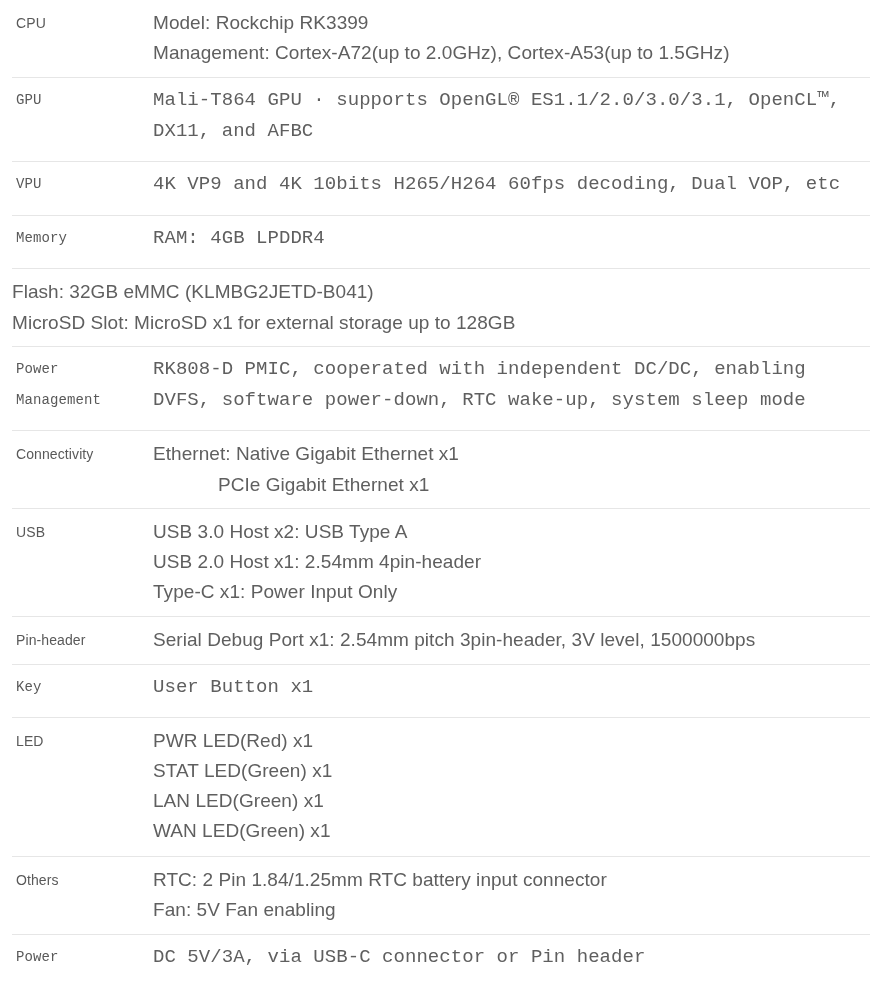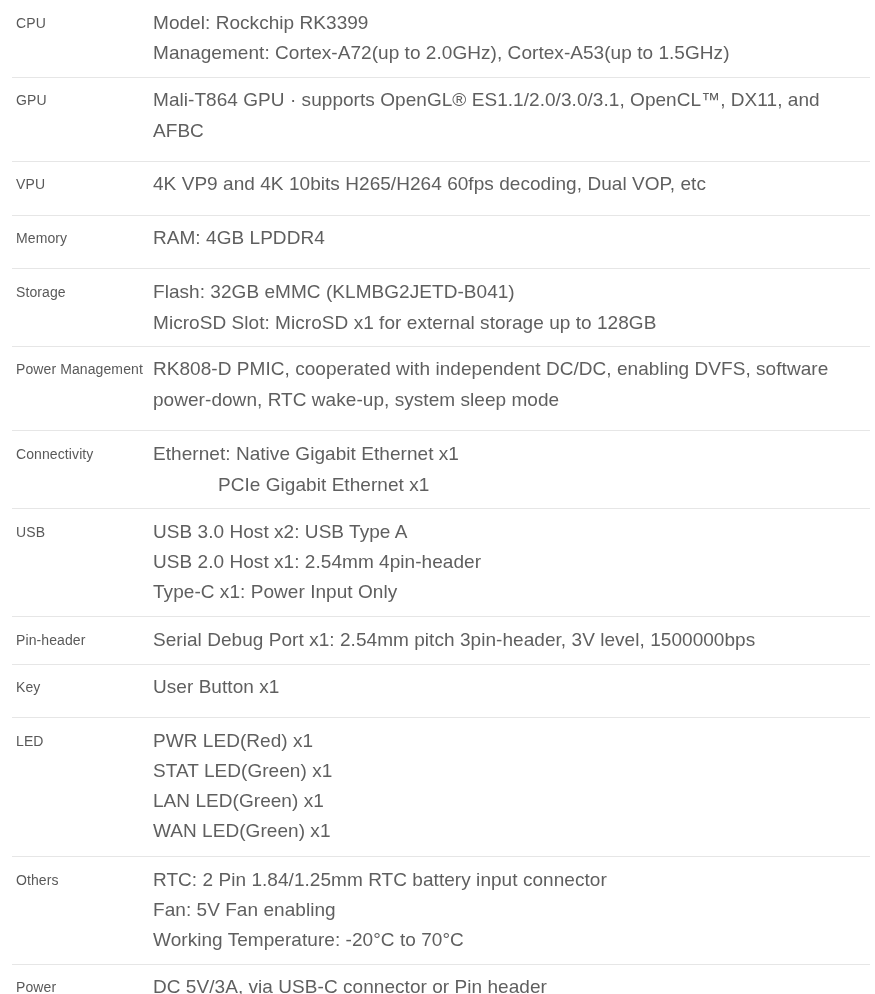--- a/index.html
+++ b/index.html
@@ -59,21 +59,21 @@
     line-height: 30px;
     white-space: normal;
   }
   .spec-line.indented {
     padding-left: 65px;
   }
 
   
   .pad-lg { padding-top: 8px; padding-bottom: 9px; }
   .pad-md { padding-top: 8px; padding-bottom: 8px; }
-  .pad-sm { padding-top: 7px; padding-bottom: 15px; }
+  .pad-sm { padding-top: 7px; padding-bottom: 15px; font-family: Liberation Mono, monospace; }
   .pad-tight { padding-top: 8px; padding-bottom: 10px; }
 
   .lines-loose .spec-line { line-height: 30.5px; }
   .lines-snug .spec-line  { line-height: 30px; }
   .lines-tight .spec-line { line-height: 30px; }
 
   .spec-label.wrap-label {
     line-height: 30.5px;
   }
 </style>
@@ -100,21 +100,20 @@
         <div class="spec-line">4K VP9 and 4K 10bits H265/H264 60fps decoding, Dual VOP, etc</div>
       </div>
     </div>
     <div class="spec-row">
       <div class="spec-label pad-sm">Memory</div>
       <div class="spec-value pad-sm lines-loose">
         <div class="spec-line">RAM: 4GB LPDDR4</div>
       </div>
     </div>
     <div class="spec-row">
-      <div class="spec-label pad-md">Storage</div>
       <div class="spec-value pad-md lines-loose">
         <div class="spec-line">Flash: 32GB eMMC (KLMBG2JETD-B041)</div>
         <div class="spec-line">MicroSD Slot: MicroSD x1 for external storage up to 128GB</div>
       </div>
     </div>
     <div class="spec-row">
       <div class="spec-label pad-sm wrap-label">Power Management</div>
       <div class="spec-value pad-sm lines-loose">
         <div class="spec-line">RK808-D PMIC, cooperated with independent DC/DC, enabling DVFS, software power-down, RTC wake-up, system sleep mode</div>
       </div>
@@ -153,21 +152,20 @@
         <div class="spec-line">STAT LED(Green) x1</div>
         <div class="spec-line">LAN LED(Green) x1</div>
         <div class="spec-line">WAN LED(Green) x1</div>
       </div>
     </div>
     <div class="spec-row">
       <div class="spec-label pad-lg">Others</div>
       <div class="spec-value pad-lg lines-snug">
         <div class="spec-line">RTC: 2 Pin 1.84/1.25mm RTC battery input connector</div>
         <div class="spec-line">Fan: 5V Fan enabling</div>
-        <div class="spec-line">Working Temperature: -20°C to 70°C</div>
       </div>
     </div>
     <div class="spec-row no-rule">
       <div class="spec-label pad-sm">Power</div>
       <div class="spec-value pad-sm lines-loose">
         <div class="spec-line">DC 5V/3A, via USB-C connector or Pin header</div>
       </div>
     </div>
   </div>
 

